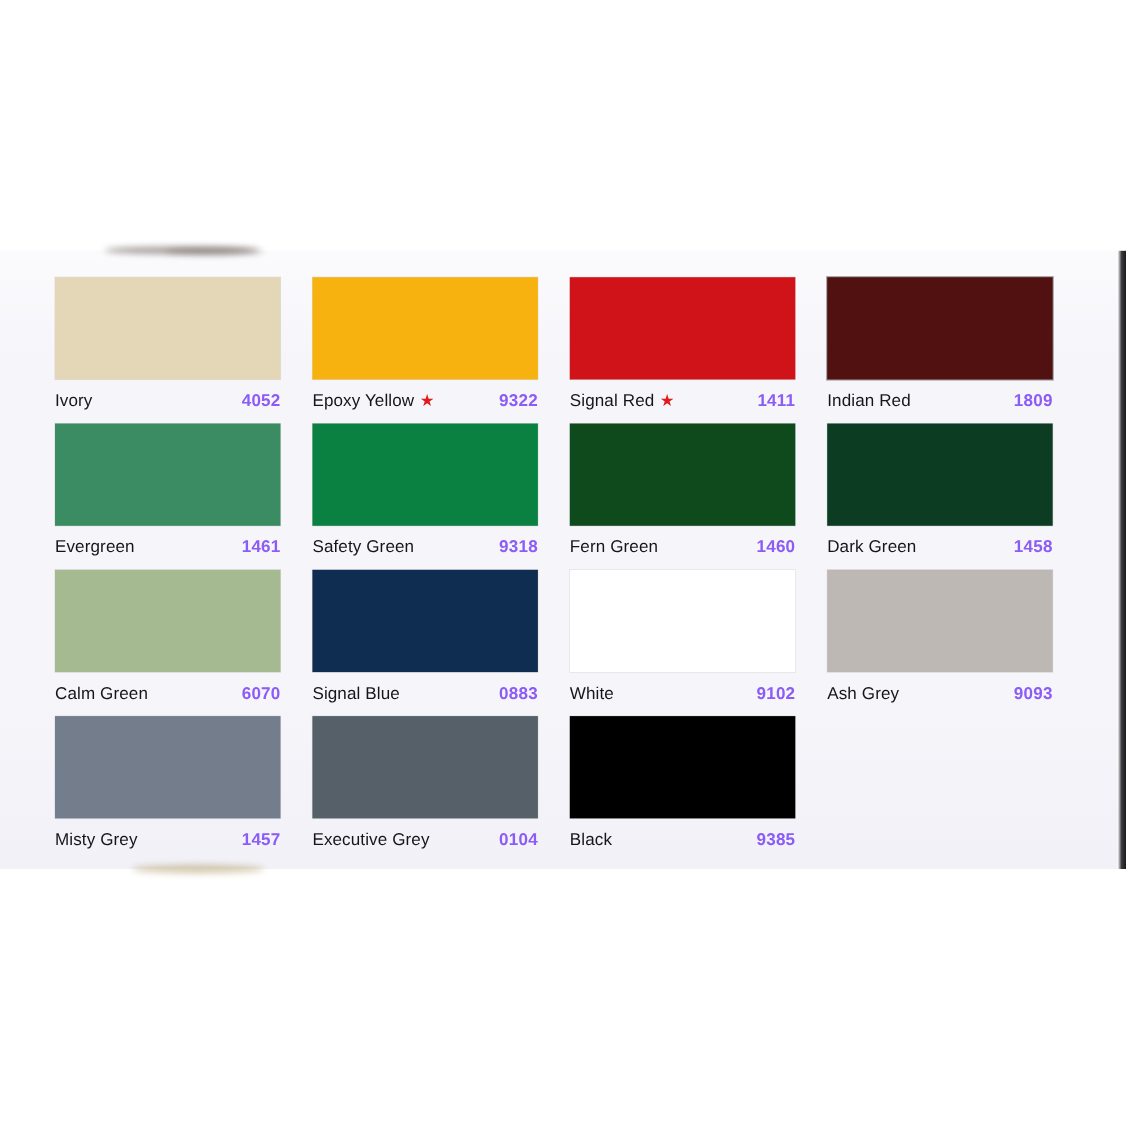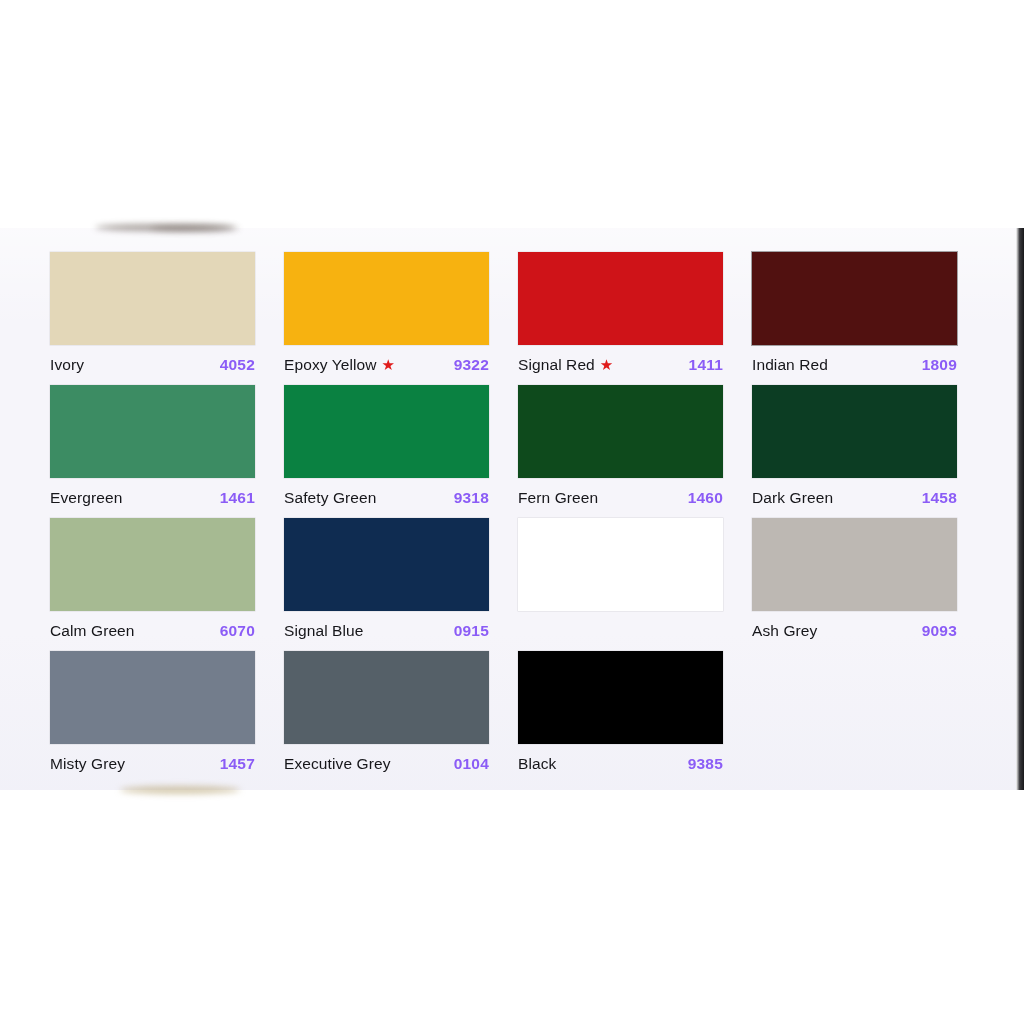--- a/index.html
+++ b/index.html
@@ -197,25 +197,29 @@
           <div class="swatch-chip" style="background: rgb(166, 186, 146);"></div>
           <div class="swatch-caption">
             <div><span class="swatch-name">Calm Green</span></div>
             <span class="swatch-code">6070</span>
           </div>
         </div>
         <div class="swatch-cell">
           <div class="swatch-chip" style="background: rgb(15, 44, 81);"></div>
           <div class="swatch-caption">
             <div><span class="swatch-name">Signal Blue</span></div>
-            <span class="swatch-code">0915</span>
+            <span class="swatch-code">0883</span>
           </div>
         </div>
         <div class="swatch-cell">
           <div class="swatch-chip" style="background: rgb(255, 255, 255);"></div>
+          <div class="swatch-caption">
+            <div><span class="swatch-name">White</span></div>
+            <span class="swatch-code">9102</span>
+          </div>
         </div>
         <div class="swatch-cell">
           <div class="swatch-chip" style="background: rgb(189, 184, 179);"></div>
           <div class="swatch-caption">
             <div><span class="swatch-name">Ash Grey</span></div>
             <span class="swatch-code">9093</span>
           </div>
         </div>
         <div class="swatch-cell">
           <div class="swatch-chip" style="background: rgb(115, 125, 140);"></div>

